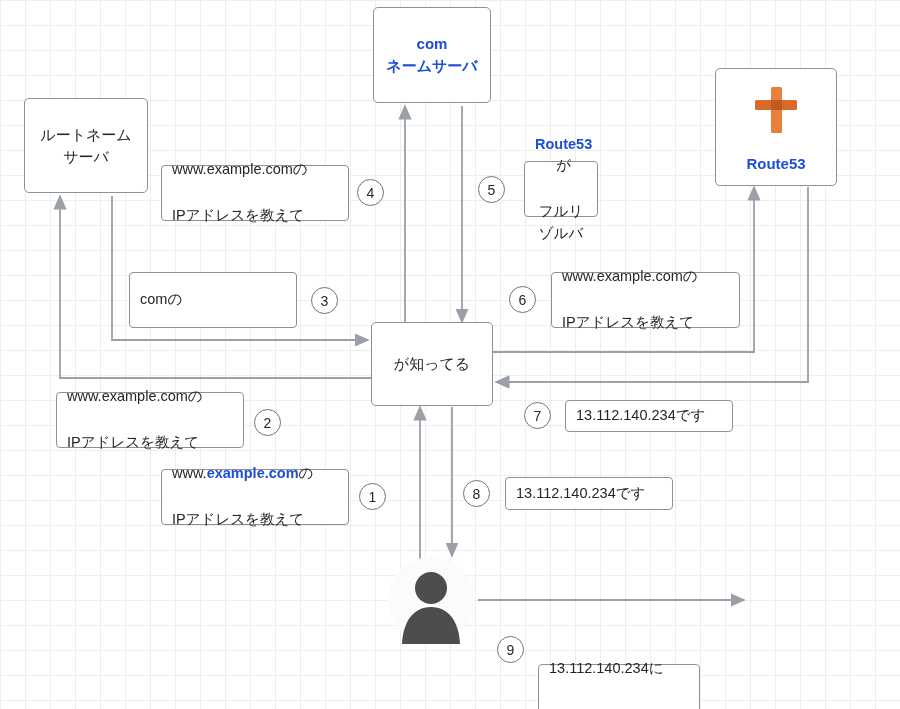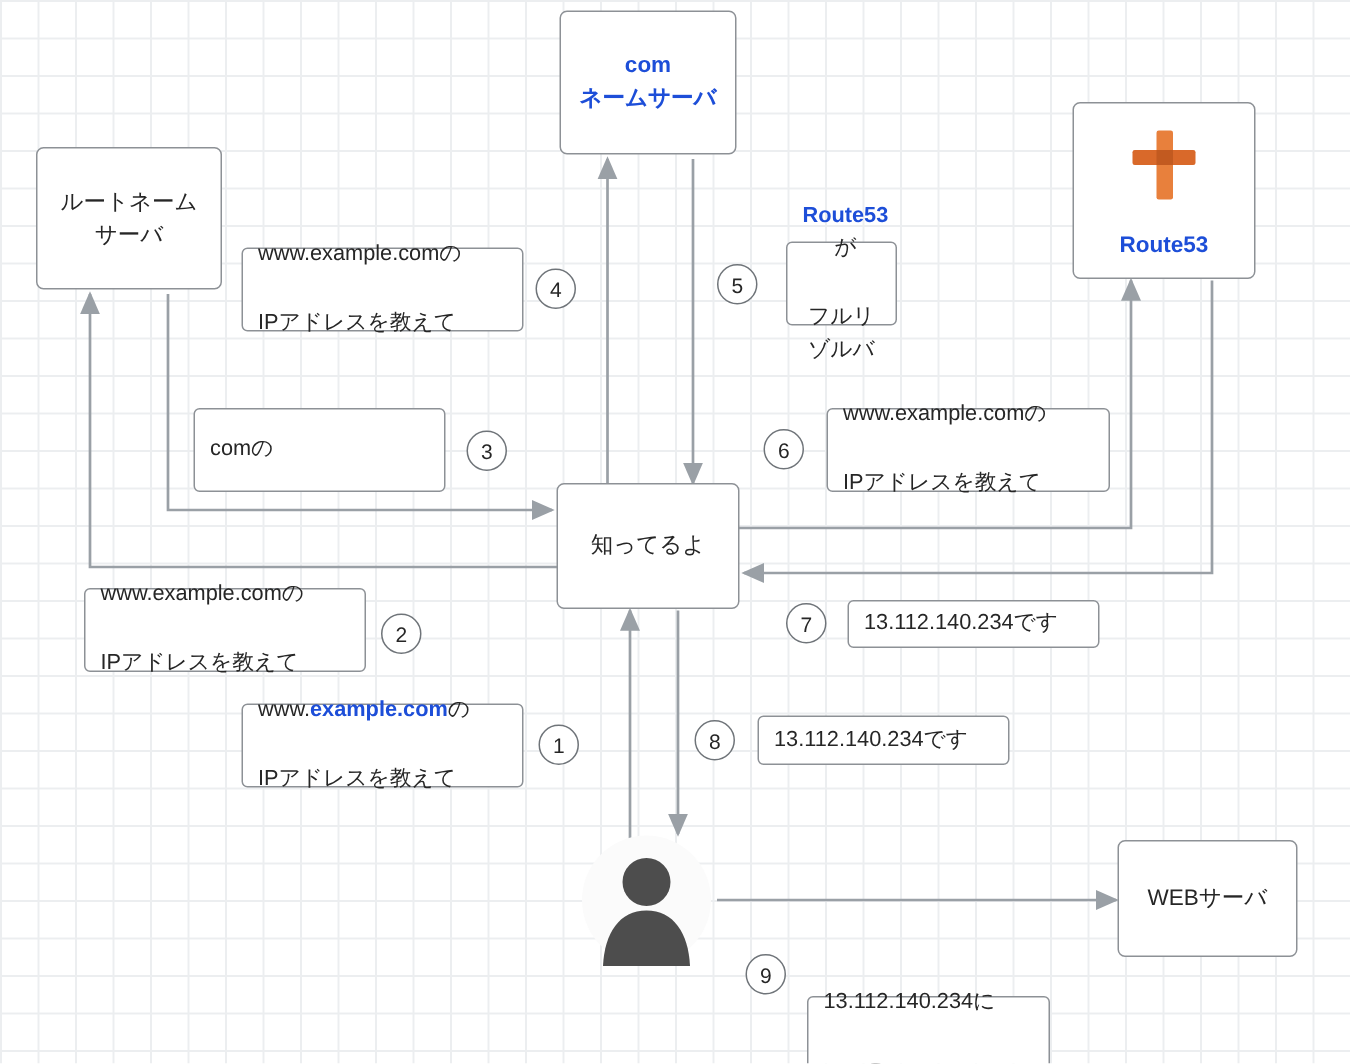--- a/index.html
+++ b/index.html
@@ -139,26 +139,23 @@
   <div class="node r53-node" style="left:715px; top:68px; width:122px; height:118px;">
     <svg class="r53-icon" viewBox="0 0 54 54">
       <rect x="22" y="4" width="11" height="46" rx="1.5" fill="#e8803c"></rect>
       <rect x="6" y="17" width="42" height="10" rx="1.5" fill="#d9692a"></rect>
       <rect x="22" y="17" width="11" height="10" fill="#c25a20"></rect>
     </svg>
     <div class="accent">Route53</div>
   </div>
 
   <div class="node" style="left:371px; top:322px; width:122px; height:84px;">
-    <div>知ってるよ</div>
-  </div>
-
-  <div class="node" style="left:745px; top:560px; width:120px; height:78px;">
-    <div>WEBサーバ</div>
-  </div>
+    <div>が知ってる</div>
+  </div>
+
 
   <svg class="user-icon" style="left:388px; top:556px; width:86px; height:88px;" viewBox="0 0 86 88">
     <circle cx="43" cy="44" r="43" fill="#fbfbfb"></circle>
     <circle cx="43" cy="32" r="16" fill="#4d4d4d"></circle>
     <path d="M43,51 C25,51 15,66 14,88 L72,88 C71,66 61,51 43,51 Z" fill="#4d4d4d"></path>
   </svg>
 
   <div class="label left" style="left:161px; top:469px; width:188px; height:56px;">
     <div><span>www.</span><span class="accent">example.com</span><span>の</span></div>
     <div>IPアドレスを教えて</div>

